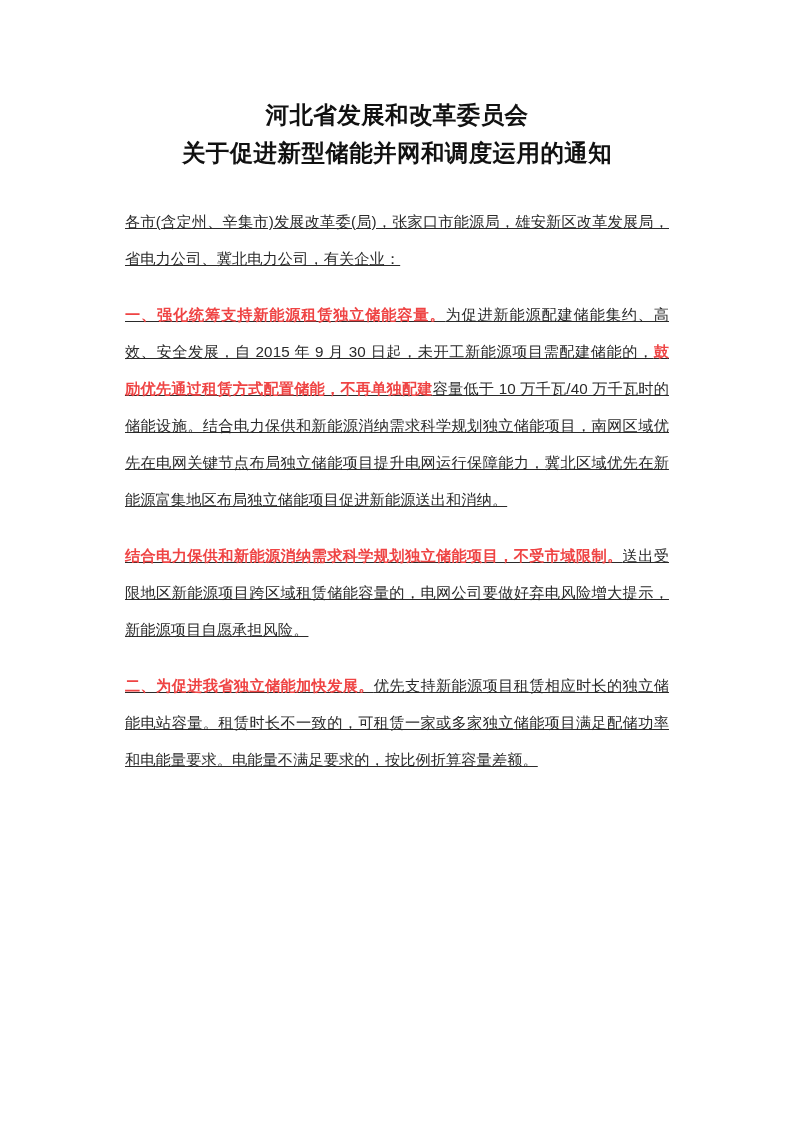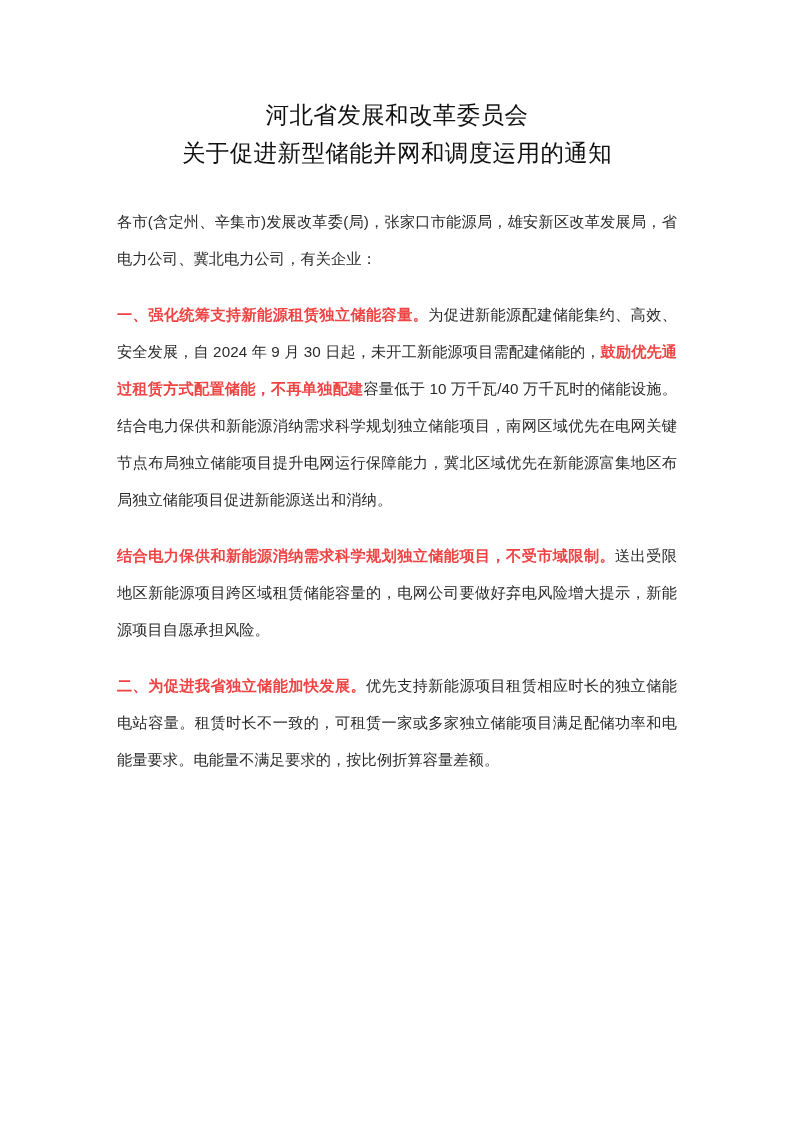--- a/index.html
+++ b/index.html
@@ -29,54 +29,55 @@
     width: 560px;
   }
 
   
   .title-block {
     margin-top: 96px;
     text-align: center;
   }
   .title-line {
     font-size: 23.5px;
-    font-weight: normal;
+    font-weight: bold;
     line-height: 38px;
     letter-spacing: 0.4px;
     color: #111111;
     white-space: nowrap;
   }
 
   
   .para {
     font-size: 15.2px;
     line-height: 37px;
     text-align: justify;
     text-justify: inter-ideograph;
     color: #2a2a2a;
-    margin: 0;
+    margin: 8px;
     letter-spacing: 0.1px;
+    text-decoration: underline;
   }
   .para.first-after-title { margin-top: 31px; }
   .para + .para { margin-top: 19px; }
 
   .b { font-weight: bold; color: #ef4444; }
 </style>
 </head>
 <body>
 
 <div class="page">
   <div class="doc-body">
 
     <div class="title-block">
       <div class="title-line">河北省发展和改革委员会</div>
       <div class="title-line">关于促进新型储能并网和调度运用的通知</div>
     </div>
 
     <div id="paragraph-container">
         <p class="para first-after-title"><span>各市(含定州、辛集市)发展改革委(局)，张家口市能源局，雄安新区改革发展局，省电力公司、冀北电力公司，有关企业：</span></p>
-        <p class="para"><span class="b">一、强化统筹支持新能源租赁独立储能容量。</span><span>为促进新能源配建储能集约、高效、安全发展，自 2024 年 9 月 30 日起，未开工新能源项目需配建储能的，</span><span class="b">鼓励优先通过租赁方式配置储能，不再单独配建</span><span>容量低于 10 万千瓦/40 万千瓦时的储能设施。结合电力保供和新能源消纳需求科学规划独立储能项目，南网区域优先在电网关键节点布局独立储能项目提升电网运行保障能力，冀北区域优先在新能源富集地区布局独立储能项目促进新能源送出和消纳。</span></p>
+        <p class="para"><span class="b">一、强化统筹支持新能源租赁独立储能容量。</span><span>为促进新能源配建储能集约、高效、安全发展，自 2015 年 9 月 30 日起，未开工新能源项目需配建储能的，</span><span class="b">鼓励优先通过租赁方式配置储能，不再单独配建</span><span>容量低于 10 万千瓦/40 万千瓦时的储能设施。结合电力保供和新能源消纳需求科学规划独立储能项目，南网区域优先在电网关键节点布局独立储能项目提升电网运行保障能力，冀北区域优先在新能源富集地区布局独立储能项目促进新能源送出和消纳。</span></p>
         <p class="para"><span class="b">结合电力保供和新能源消纳需求科学规划独立储能项目，不受市域限制。</span><span>送出受限地区新能源项目跨区域租赁储能容量的，电网公司要做好弃电风险增大提示，新能源项目自愿承担风险。</span></p>
         <p class="para"><span class="b">二、为促进我省独立储能加快发展。</span><span>优先支持新能源项目租赁相应时长的独立储能电站容量。租赁时长不一致的，可租赁一家或多家独立储能项目满足配储功率和电能量要求。电能量不满足要求的，按比例折算容量差额。</span></p>
       </div>
 
   </div>
 </div>
 
 </body></html>

